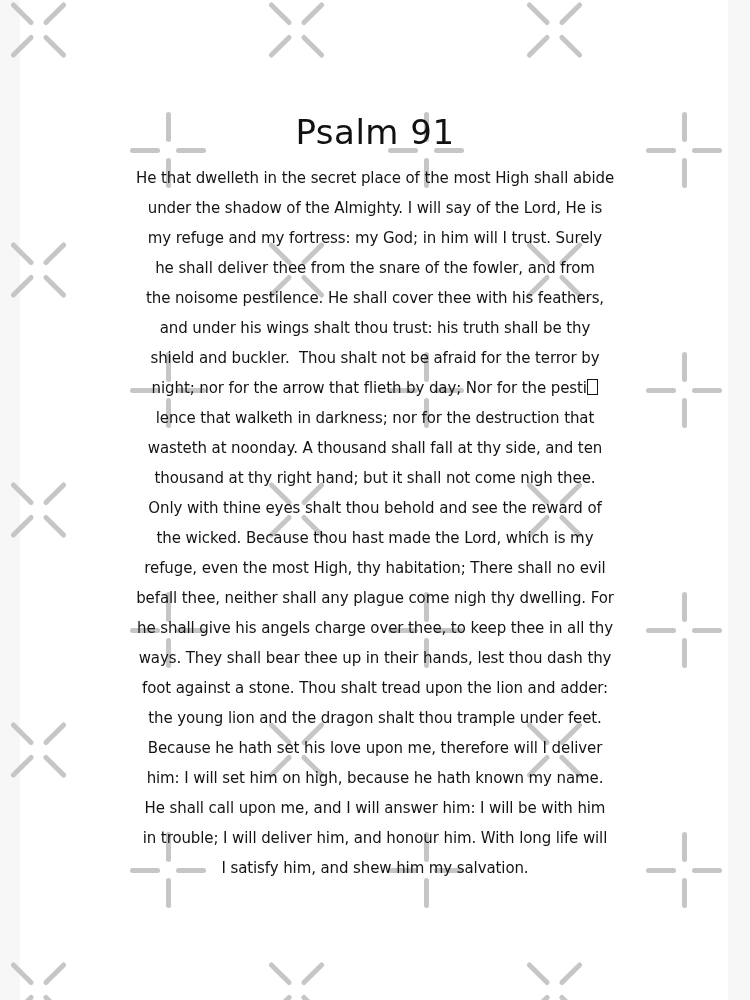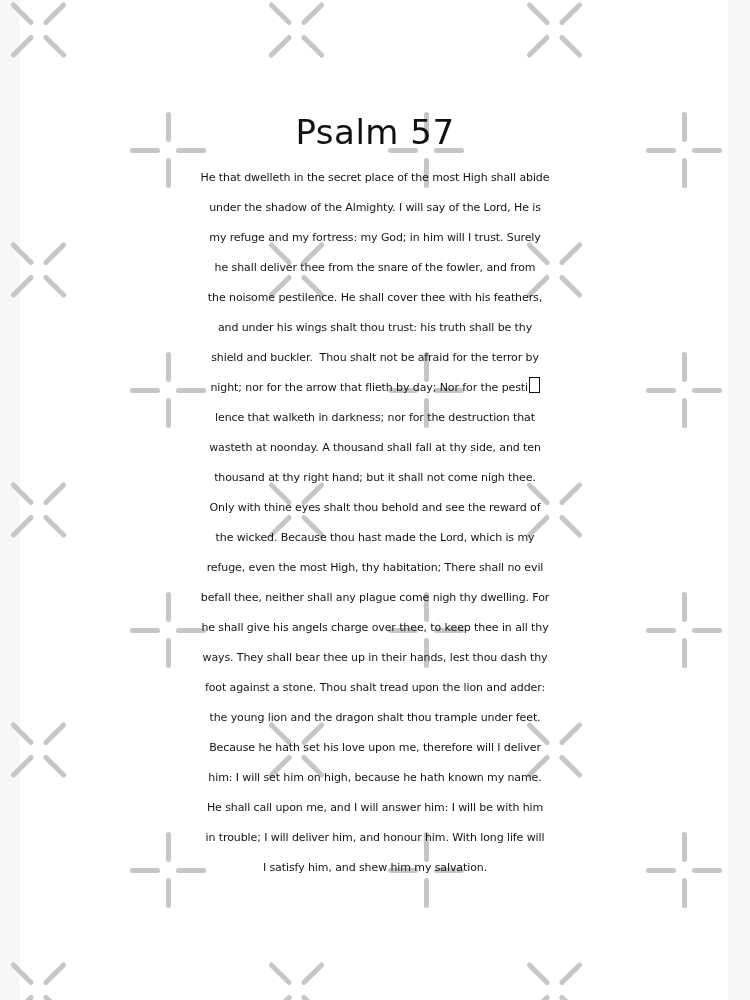--- a/index.html
+++ b/index.html
@@ -92,21 +92,21 @@
     color: #111111;
   }
 
   #poem-body {
     position: absolute;
     top: 163px;
     left: 75px;
     width: 600px;
     text-align: center;
     font-family: "DejaVu Sans", sans-serif;
-    font-size: 11px;
+    font-size: 15px;
     line-height: 30px;
     letter-spacing: -0.1px;
     color: #141414;
     white-space: pre-wrap;
   }
   #poem-body .line {
     display: block;
     height: 30px;
   }
   .tofu {
@@ -294,18 +294,18 @@
       <div class="wm ex" style="left: 554px; top: 990px;">
         <span class="d d1" style="background: rgb(198, 198, 198);"></span>
         <span class="d d2" style="background: rgb(198, 198, 198);"></span>
         <span class="d d3" style="background: rgb(198, 198, 198);"></span>
         <span class="d d4" style="background: rgb(198, 198, 198);"></span>
       </div>
       <div class="wm ex" style="left: 812px; top: 990px;"></div>
     </div>
 
   <div id="content">
-    <div id="poem-title">Psalm 57</div>
+    <div id="poem-title">Psalm 91</div>
 
     <div id="poem-body"><span class="line">He that dwelleth in the secret place of the most High shall abide</span><span class="line">under the shadow of the Almighty. I will say of the Lord, He is</span><span class="line">my refuge and my fortress: my God; in him will I trust. Surely</span><span class="line">he shall deliver thee from the snare of the fowler, and from</span><span class="line">the noisome pestilence. He shall cover thee with his feathers,</span><span class="line">and under his wings shalt thou trust: his truth shall be thy</span><span class="line">shield and buckler.  Thou shalt not be afraid for the terror by</span><span class="line">night; nor for the arrow that flieth by day; Nor for the pesti<i class="tofu"></i></span><span class="line">lence that walketh in darkness; nor for the destruction that</span><span class="line">wasteth at noonday. A thousand shall fall at thy side, and ten</span><span class="line">thousand at thy right hand; but it shall not come nigh thee.</span><span class="line">Only with thine eyes shalt thou behold and see the reward of</span><span class="line">the wicked. Because thou hast made the Lord, which is my</span><span class="line">refuge, even the most High, thy habitation; There shall no evil</span><span class="line">befall thee, neither shall any plague come nigh thy dwelling. For</span><span class="line">he shall give his angels charge over thee, to keep thee in all thy</span><span class="line">ways. They shall bear thee up in their hands, lest thou dash thy</span><span class="line">foot against a stone. Thou shalt tread upon the lion and adder:</span><span class="line">the young lion and the dragon shalt thou trample under feet.</span><span class="line">Because he hath set his love upon me, therefore will I deliver</span><span class="line">him: I will set him on high, because he hath known my name.</span><span class="line">He shall call upon me, and I will answer him: I will be with him</span><span class="line">in trouble; I will deliver him, and honour him. With long life will</span><span class="line">I satisfy him, and shew him my salvation.</span></div>
   </div>
 
 </div>
 
 </body></html>

